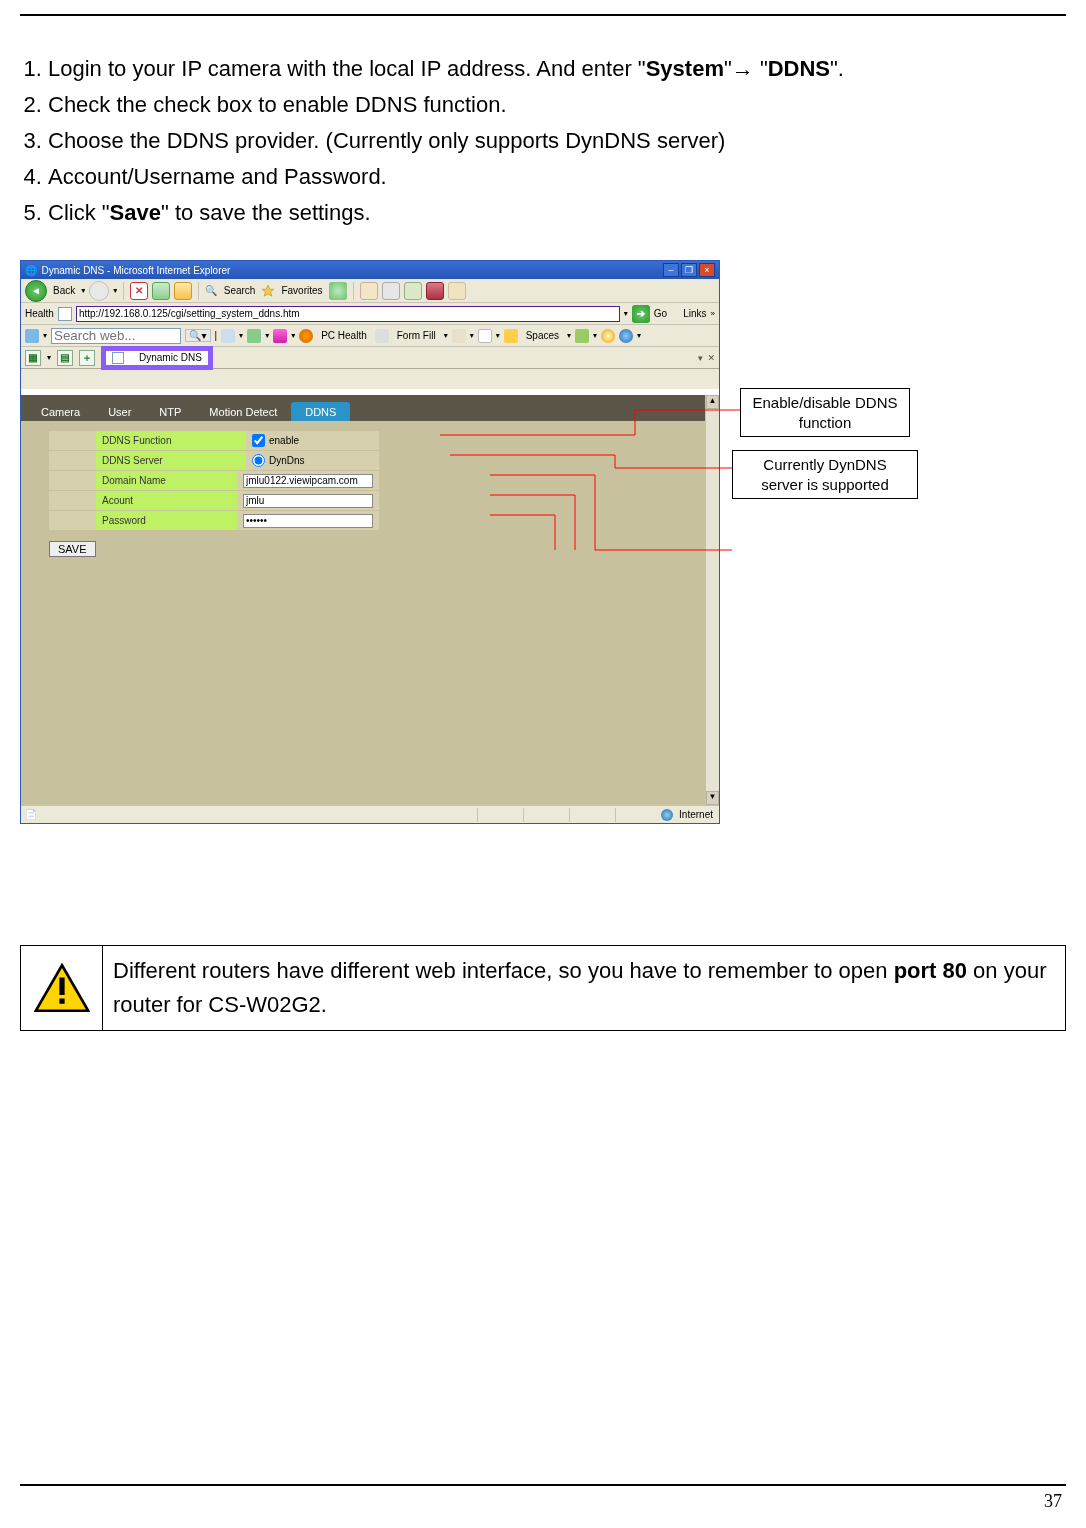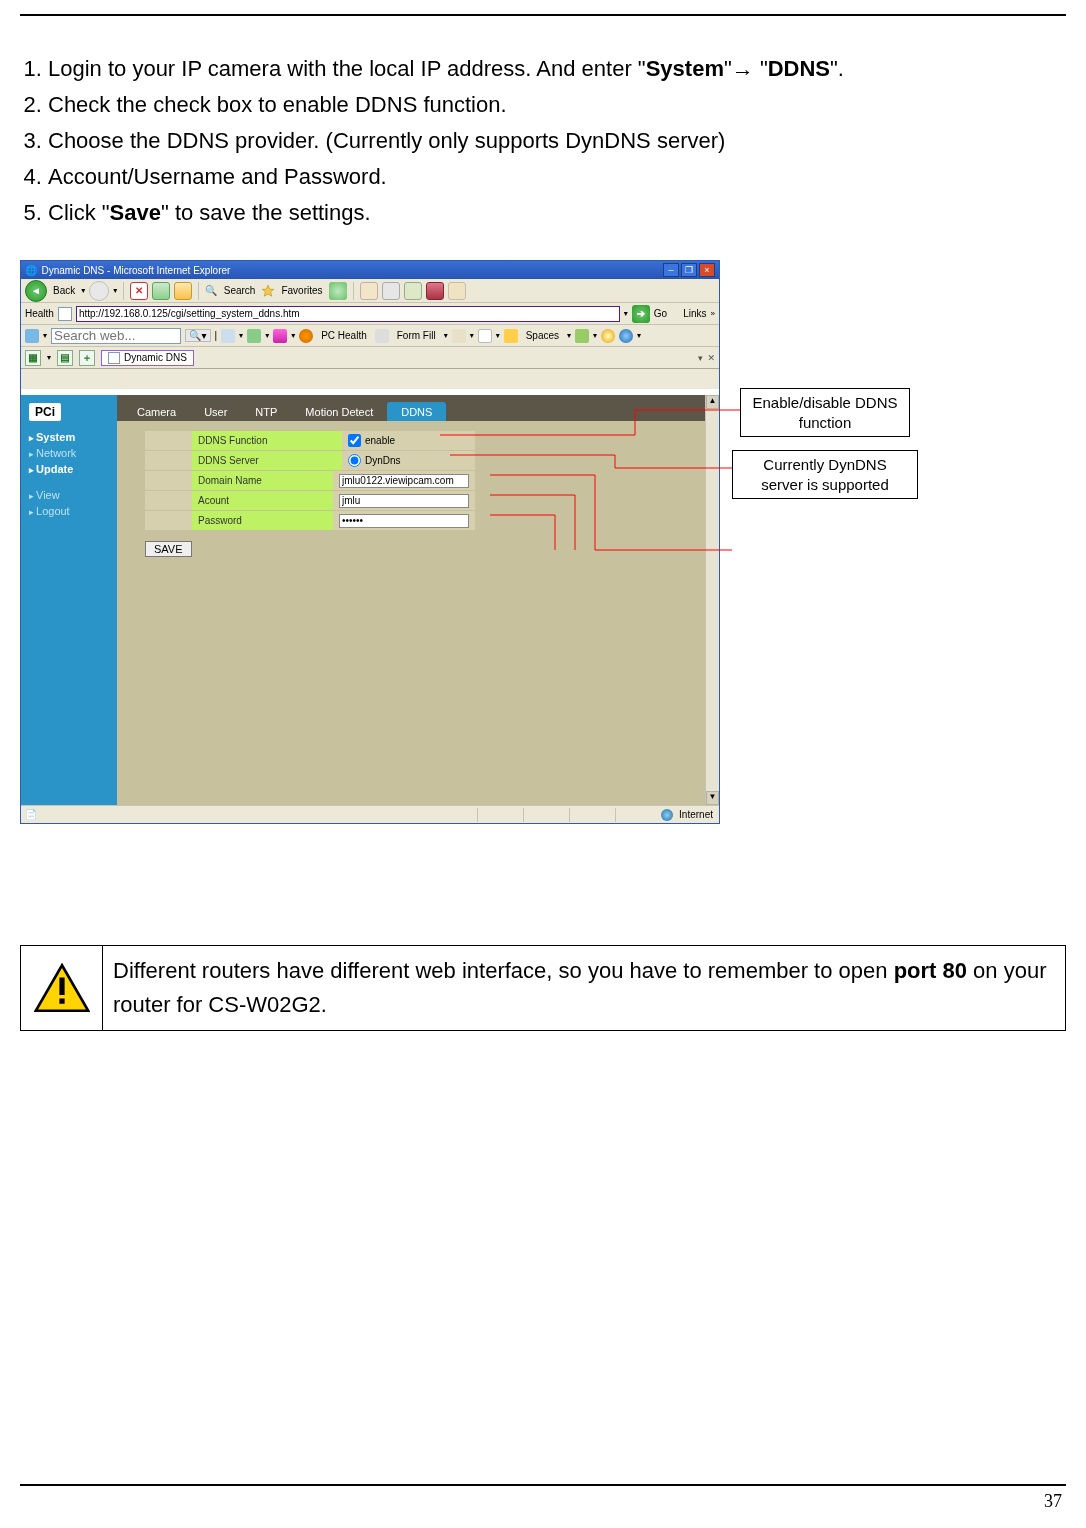--- a/index.html
+++ b/index.html
@@ -58,21 +58,21 @@
 
   .addrbar { background:#ece9d8; padding:2px 4px; display:flex; align-items:center; gap:4px; border-bottom:1px solid #c7c3b4; height:22px;}
   .addrbar input { flex:1; height:16px; font-size:10px; padding:0 2px; border:1px solid #4c1d95; background:#fff;}
   .go-btn { width:18px; height:18px; border-radius:3px; background:radial-gradient(#6fc76f,#2a9a2a); display:inline-flex; align-items:center; justify-content:center; color:#fff; font-weight:bold;}
 
   .ybar1 { background:#ece9d8; padding:2px 4px; display:flex; align-items:center; gap:4px; border-bottom:1px solid #c7c3b4; height:22px;}
   .ybar1 .ysearch { width:130px; height:16px; border:1px solid #7f9db9; background:#fff;}
   .ybar1 .pill { padding:0 4px; }
   .ybar1 .ico { width:14px; height:14px; display:inline-block; border-radius:2px;}
   .ybar2 { background:#ece9d8; padding:2px 4px; display:flex; align-items:center; gap:6px; border-bottom:1px solid #aca899; height:22px;}
-  .ybar2 .tab { background:#fff; border:1px solid #8b5cf6; padding:1px 6px; display:inline-flex; align-items:center; gap:4px;}
+  .ybar2 .tab { background:#fff; border:5px solid #8b5cf6; padding:1px 6px; display:inline-flex; align-items:center; gap:15px;}
   .sqbtn { width:16px; height:16px; border:1px solid #8a8; background:#eef8ee; display:inline-flex; align-items:center; justify-content:center; color:#2b7a2b; font-weight:bold;}
 
   
   .cam-area { position:absolute; left:0; right:0; top:128px; bottom:18px; background:#fff; }
   .cam-top-white { height:6px; background:#fff; }
   .cam-body { position:absolute; left:0; right:0; top:6px; bottom:0; display:flex; }
   .cam-side {
     width:96px; background:#2a93c8; color:#fff; padding:8px 8px; font-size:11px;
   }
   .cam-side .logo { background:#fff; color:#000; font-weight:bold; font-size:12px; padding:2px 6px; display:inline-block; border-radius:2px;}
@@ -236,30 +236,20 @@
           <span style="width:12px;height:12px;background:#fff;border:1px solid #7f9db9;display:inline-block;"></span>
           <span>Dynamic DNS</span>
         </span>
         <span style="flex:1"></span>
         <span style="font-size:9px;color:#555;">▾&nbsp;&nbsp;✕</span>
       </div>
 
       <div class="cam-area">
         <div class="cam-top-white"></div>
         <div class="cam-body">
-          <div class="cam-side">
-            <span class="logo">PCi</span>
-            <ul>
-              <li class="sel">System</li>
-              <li class="dim">Network</li>
-              <li class="sel">Update</li>
-              <li class="dim" style="margin-top:14px;">View</li>
-              <li class="dim">Logout</li>
-            </ul>
-          </div>
           <div class="cam-main">
             <div class="cam-tabs">
               <div class="cam-tab">Camera</div>
               <div class="cam-tab">User</div>
               <div class="cam-tab">NTP</div>
               <div class="cam-tab">Motion Detect</div>
               <div class="cam-tab active">DDNS</div>
             </div>
             <div class="cam-panel">
               <div class="cam-form">

